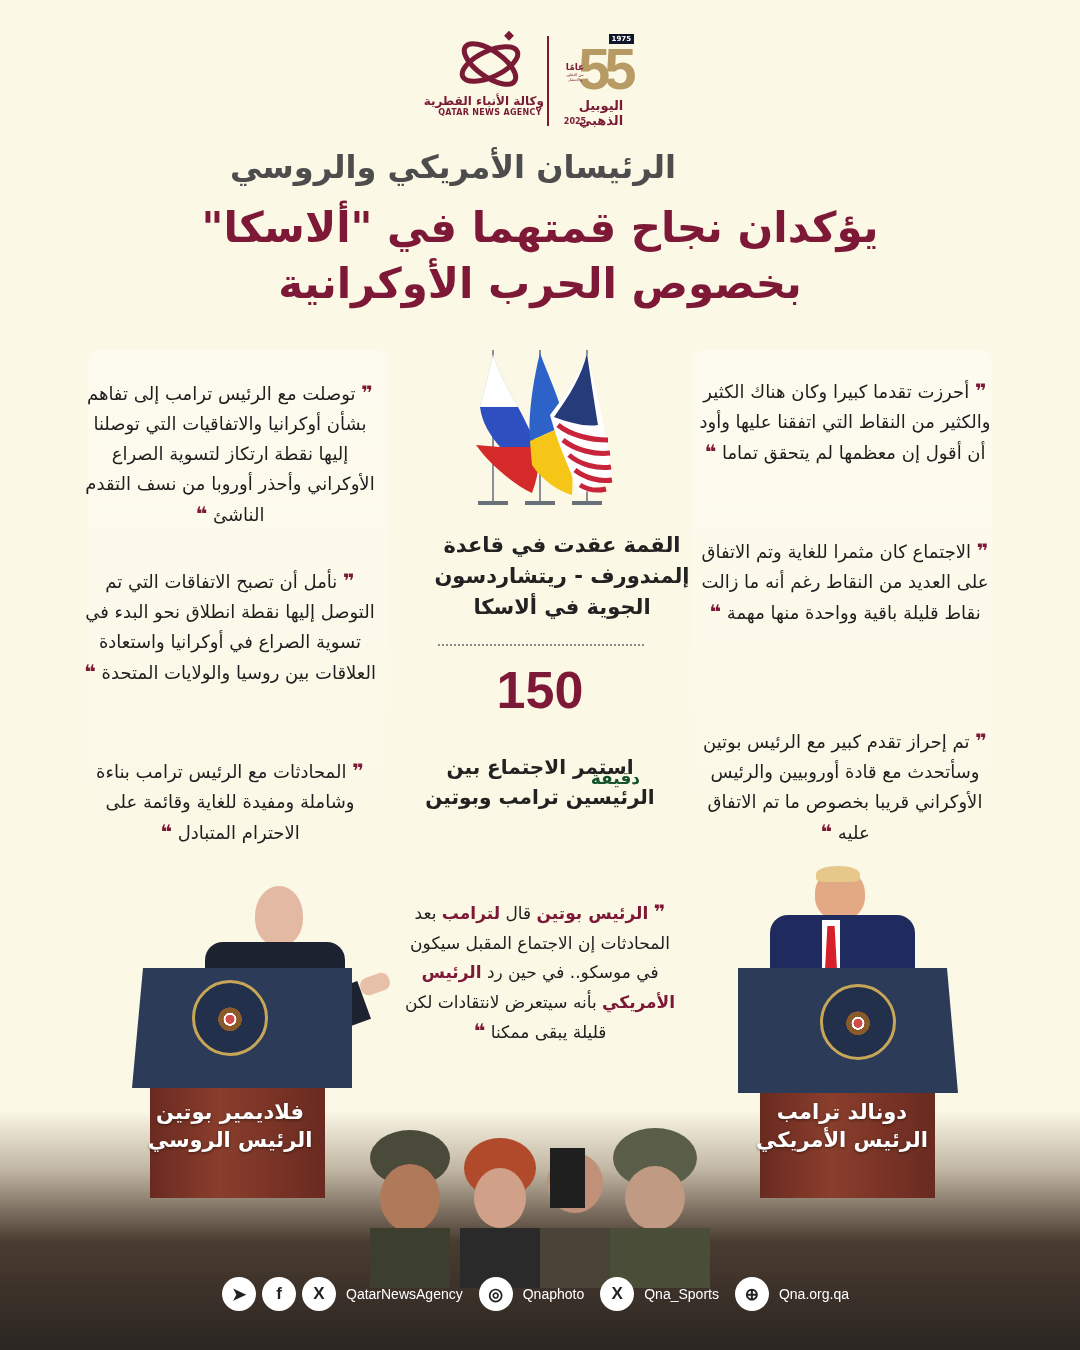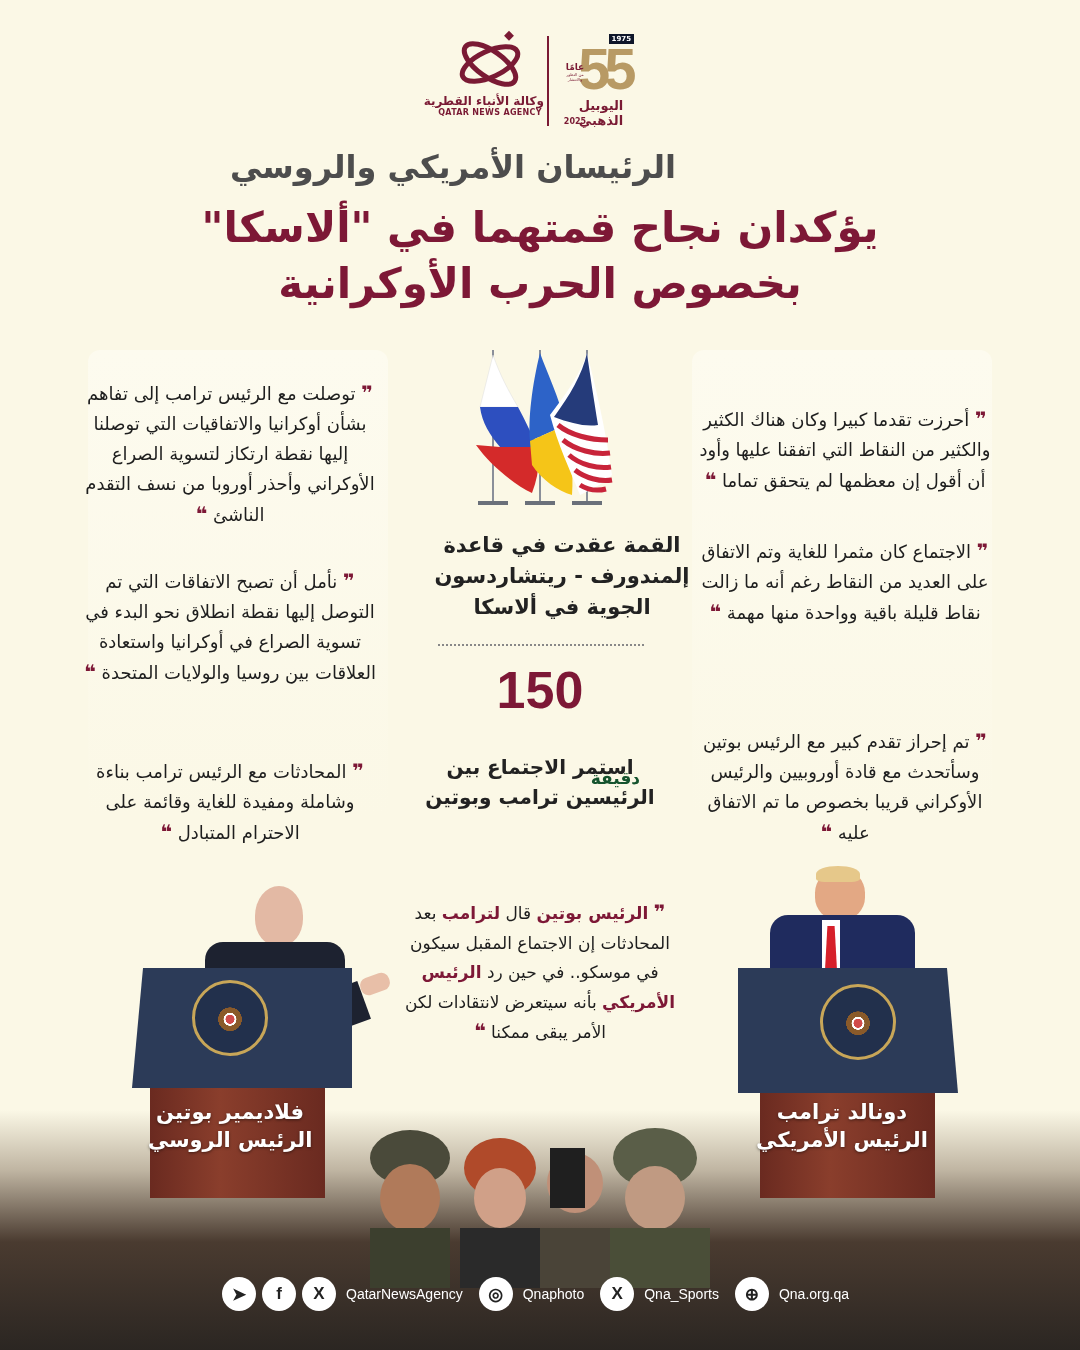--- a/index.html
+++ b/index.html
@@ -34,21 +34,21 @@
 
     
     .panel { position: absolute; top: 350px; width: 300px; height: 520px; border-radius: 12px; background: linear-gradient(#fdfbef, #fbf8e6 90%, rgba(251,248,230,0)); }
     .panel.left { left: 88px; }
     .panel.right { left: 692px; }
     .quote { position: absolute; width: 300px; text-align: center; direction: rtl; font-size: 18px; line-height: 30px; color: #1e1e1e; }
     .qmark { color: #7d1836; font-weight: bold; font-size: 20px; }
     .q-l1 { left: 80px; top: 378px; }
     .q-l2 { left: 80px; top: 566px; }
     .q-l3 { left: 80px; top: 756px; }
-    .q-r1 { left: 695px; top: 376px; margin-top: 28px; }
+    .q-r1 { left: 695px; top: 376px; }
     .q-r2 { left: 695px; top: 536px; }
     .q-r3 { left: 695px; top: 726px; }
 
     
     .flags { position: absolute; left: 470px; top: 345px; width: 145px; height: 165px; }
     .venue { position: absolute; left: 432px; top: 530px; width: 260px; text-align: center; direction: rtl; font-size: 21px; line-height: 31px; font-weight: bold; color: #222; }
     .dotline { position: absolute; left: 438px; top: 644px; width: 206px; border-top: 2px dotted #888; }
     .big-num { position: absolute; left: 440px; top: 660px; width: 200px; text-align: center; font-size: 52px; font-weight: bold; color: #7d1836; font-family: "Liberation Sans", sans-serif; }
     .minutes { position: absolute; left: 440px; top: 768px; width: 200px; text-align: right; font-size: 17px; font-weight: bold; color: #14532d; direction: rtl; }
     .duration-text { position: absolute; left: 420px; top: 752px; width: 240px; text-align: center; font-size: 20px; line-height: 30px; font-weight: bold; color: #222; direction: rtl; }
@@ -170,21 +170,21 @@
   </svg>
 
   <div class="venue">القمة عقدت في قاعدة إلمندورف - ريتشاردسون الجوية في ألاسكا</div>
   <div class="dotline"></div>
   <div class="big-num">150</div>
   <div class="minutes">دقيقة</div>
   <div class="duration-text">استمر الاجتماع بين الرئيسين ترامب وبوتين</div>
 
   <div class="bottom-quote">
     <span class="qmark">❞</span>
-    <span class="hl">الرئيس بوتين</span><span> قال </span><span class="hl">لترامب</span><span> بعد المحادثات إن الاجتماع المقبل سيكون في موسكو.. في حين رد </span><span class="hl">الرئيس الأمريكي</span><span> بأنه سيتعرض لانتقادات لكن الأمر يبقى ممكنا</span>
+    <span class="hl">الرئيس بوتين</span><span> قال </span><span class="hl">لترامب</span><span> بعد المحادثات إن الاجتماع المقبل سيكون في موسكو.. في حين رد </span><span class="hl">الرئيس الأمريكي</span><span> بأنه سيتعرض لانتقادات لكن قليلة يبقى ممكنا</span>
     <span class="qmark">❝</span>
   </div>
 
   <div class="scene"></div>
   <svg class="people" viewBox="0 0 360 170">
     <ellipse cx="50" cy="40" rx="40" ry="28" fill="#4a4a3a"></ellipse>
     <ellipse cx="50" cy="80" rx="30" ry="34" fill="#b07a5a"></ellipse>
     <rect x="10" y="110" width="80" height="60" fill="#3c3f2e"></rect>
     <ellipse cx="140" cy="50" rx="36" ry="30" fill="#b04a2a"></ellipse>
     <ellipse cx="140" cy="80" rx="26" ry="30" fill="#d0a088"></ellipse>

